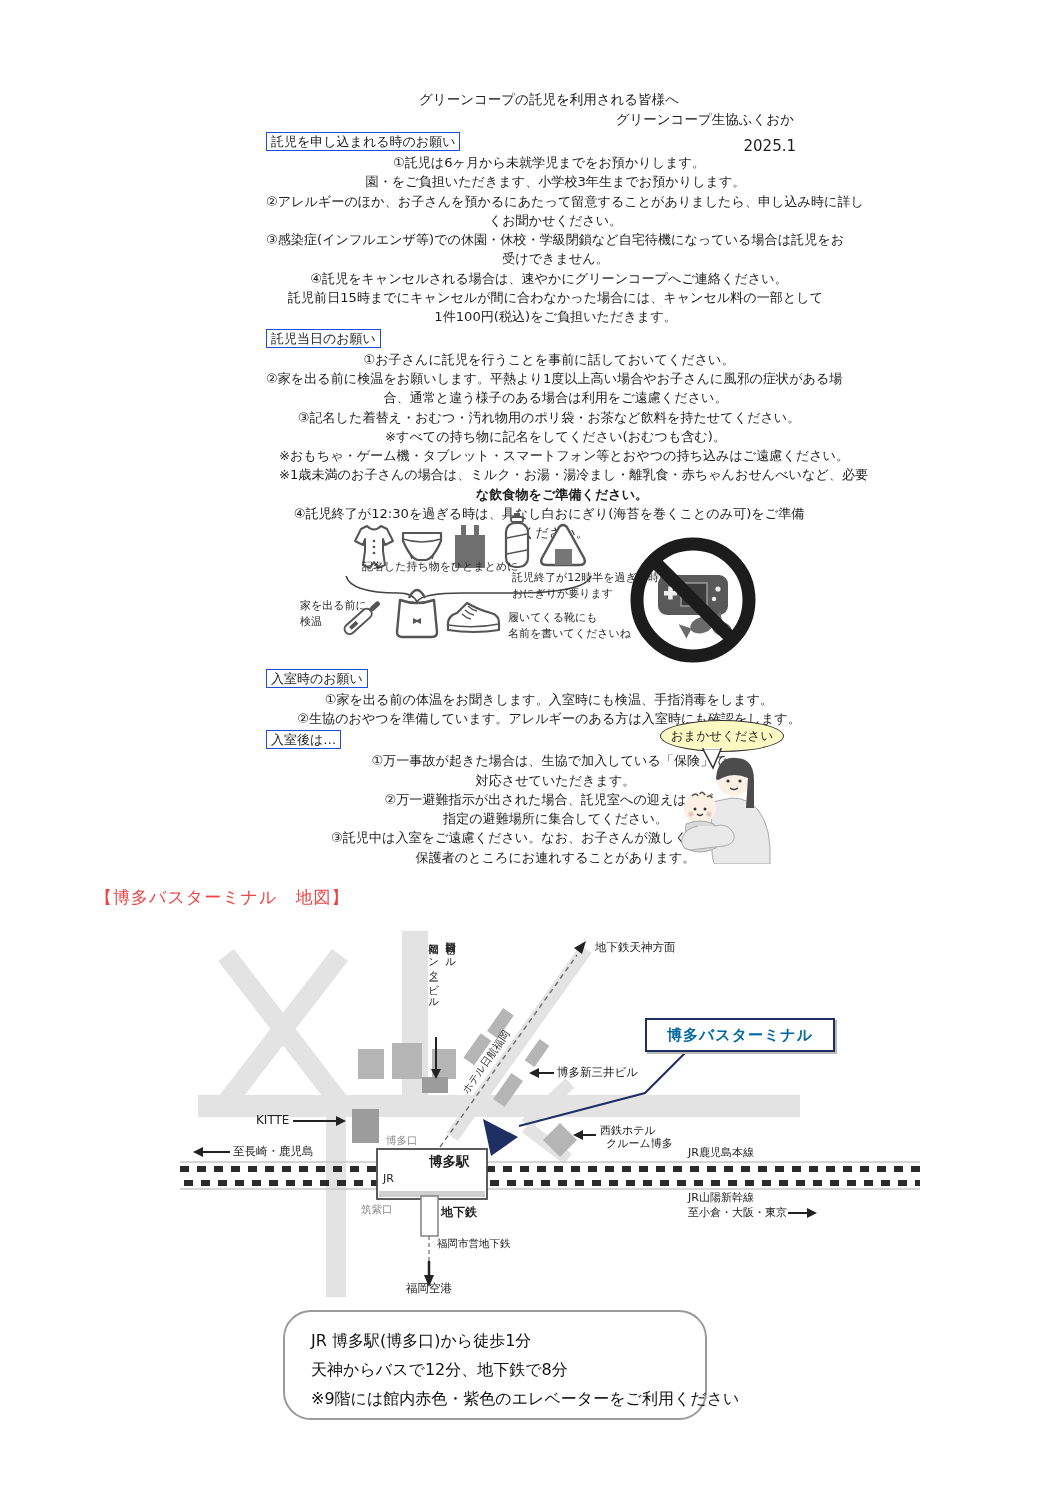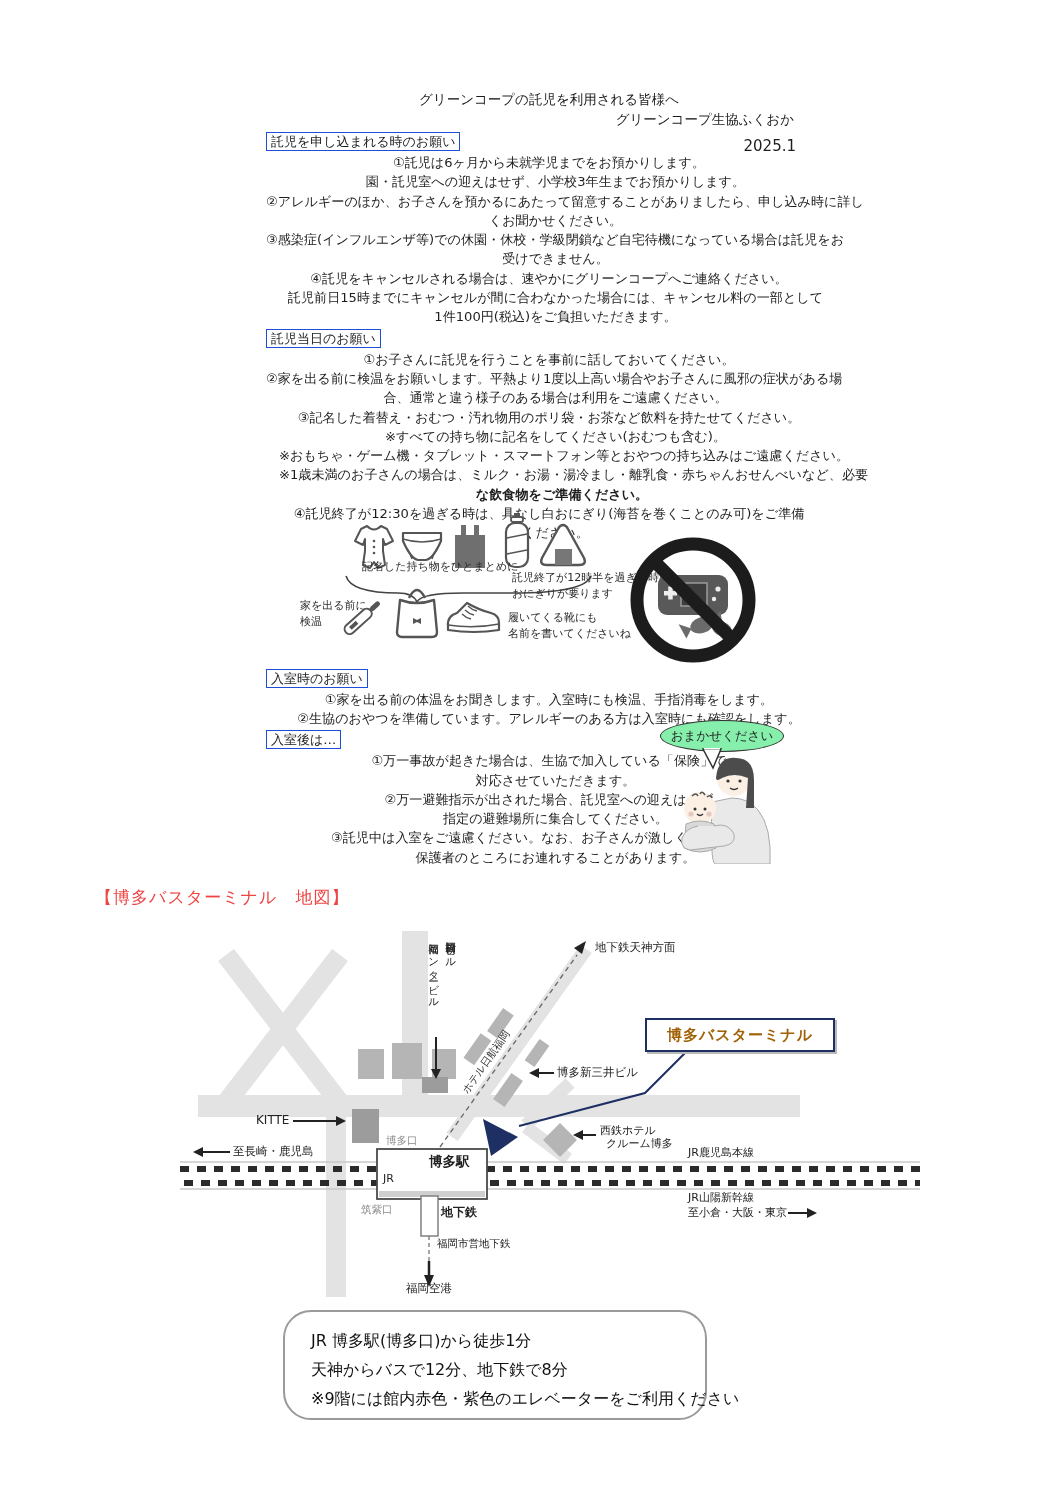--- a/index.html
+++ b/index.html
@@ -14,52 +14,52 @@
   .t-date{position:absolute;right:36px;top:7px;font-size:15px;}
   .ln{font-size:13.1px;line-height:19.3px;white-space:nowrap;text-align:center;}
   .ind1{padding-left:13px;}
   .ind2{padding-left:26px;font-weight:bold;}
   .spacer{height:124px;}
   
   .abs{position:absolute;}
   .cap{position:absolute;font-size:11px;line-height:15px;color:#2b2b2b;white-space:nowrap;}
   
   .bubble{position:absolute;left:660px;top:720px;width:122px;height:30px;border:1.6px solid #333;
-          border-radius:50%;background:#86efac;text-align:center;font-size:12.5px;line-height:30px;white-space:nowrap;z-index:3;}
+          border-radius:50%;background:#fef9c3;text-align:center;font-size:12.5px;line-height:30px;white-space:nowrap;z-index:3;}
   
   .map-title{position:absolute;left:95px;top:886px;font-size:17px;color:#ef4444;letter-spacing:1px;white-space:nowrap;}
   .map{position:absolute;left:140px;top:925px;width:780px;height:380px;}
   .map svg{position:absolute;left:0;top:0;}
   .m{position:absolute;font-size:11px;line-height:13px;color:#222;white-space:nowrap;}
   .m.gray{color:#8a8a8a;font-size:10.5px;}
   .m.bold{font-weight:bold;}
   .vert{writing-mode:vertical-rl;text-orientation:upright;font-size:10.5px;letter-spacing:1px;color:#222;}
   .rot{transform:rotate(-55deg);transform-origin:0 100%;font-size:10.5px;color:#333;}
   .terminal-box{position:absolute;left:505px;top:93px;width:186px;height:30px;border:2px solid #1e2f63;
                 background:#fff;box-shadow:2px 2px 0 #b9b9b9;text-align:center;font-size:15px;font-weight:bold;
-                line-height:30px;color:#a16207;letter-spacing:1px;}
+                line-height:30px;color:#0369a1;letter-spacing:1px;}
   
   .access{position:absolute;left:283px;top:1310px;width:424px;height:110px;border:2px solid #9a9a9a;
           border-radius:28px;padding:14px 0 0 26px;box-sizing:border-box;}
   .access .al{font-size:16px;line-height:29px;color:#111;white-space:nowrap;}
 </style>
 </head>
 <body>
 
 <div class="page">
 
   <div class="col">
     <div class="t-title">グリーンコープの託児を利用される皆様へ</div>
     <div class="t-org">グリーンコープ生協ふくおか</div>
     <div class="row">
       <span class="hbox">託児を申し込まれる時のお願い</span>
       <span class="t-date">2025.1</span>
     </div>
     <div class="ln">①託児は6ヶ月から未就学児までをお預かりします。</div>
-    <div class="ln ind1">園・託児室への迎えはせず、小学校3年生までお預かりします。</div>
+    <div class="ln ind1">園・をご負担いただきます、小学校3年生までお預かりします。</div>
     <div class="ln">②アレルギーのほか、お子さんを預かるにあたって留意することがありましたら、申し込み時に詳し</div>
     <div class="ln ind1">くお聞かせください。</div>
     <div class="ln">③感染症(インフルエンザ等)での休園・休校・学級閉鎖など自宅待機になっている場合は託児をお</div>
     <div class="ln ind1">受けできません。</div>
     <div class="ln">④託児をキャンセルされる場合は、速やかにグリーンコープへご連絡ください。</div>
     <div class="ln ind1">託児前日15時までにキャンセルが間に合わなかった場合には、キャンセル料の一部として</div>
     <div class="ln ind1">1件100円(税込)をご負担いただきます。</div>
     <div class="row">
       <span class="hbox">託児当日のお願い</span>
     </div>

